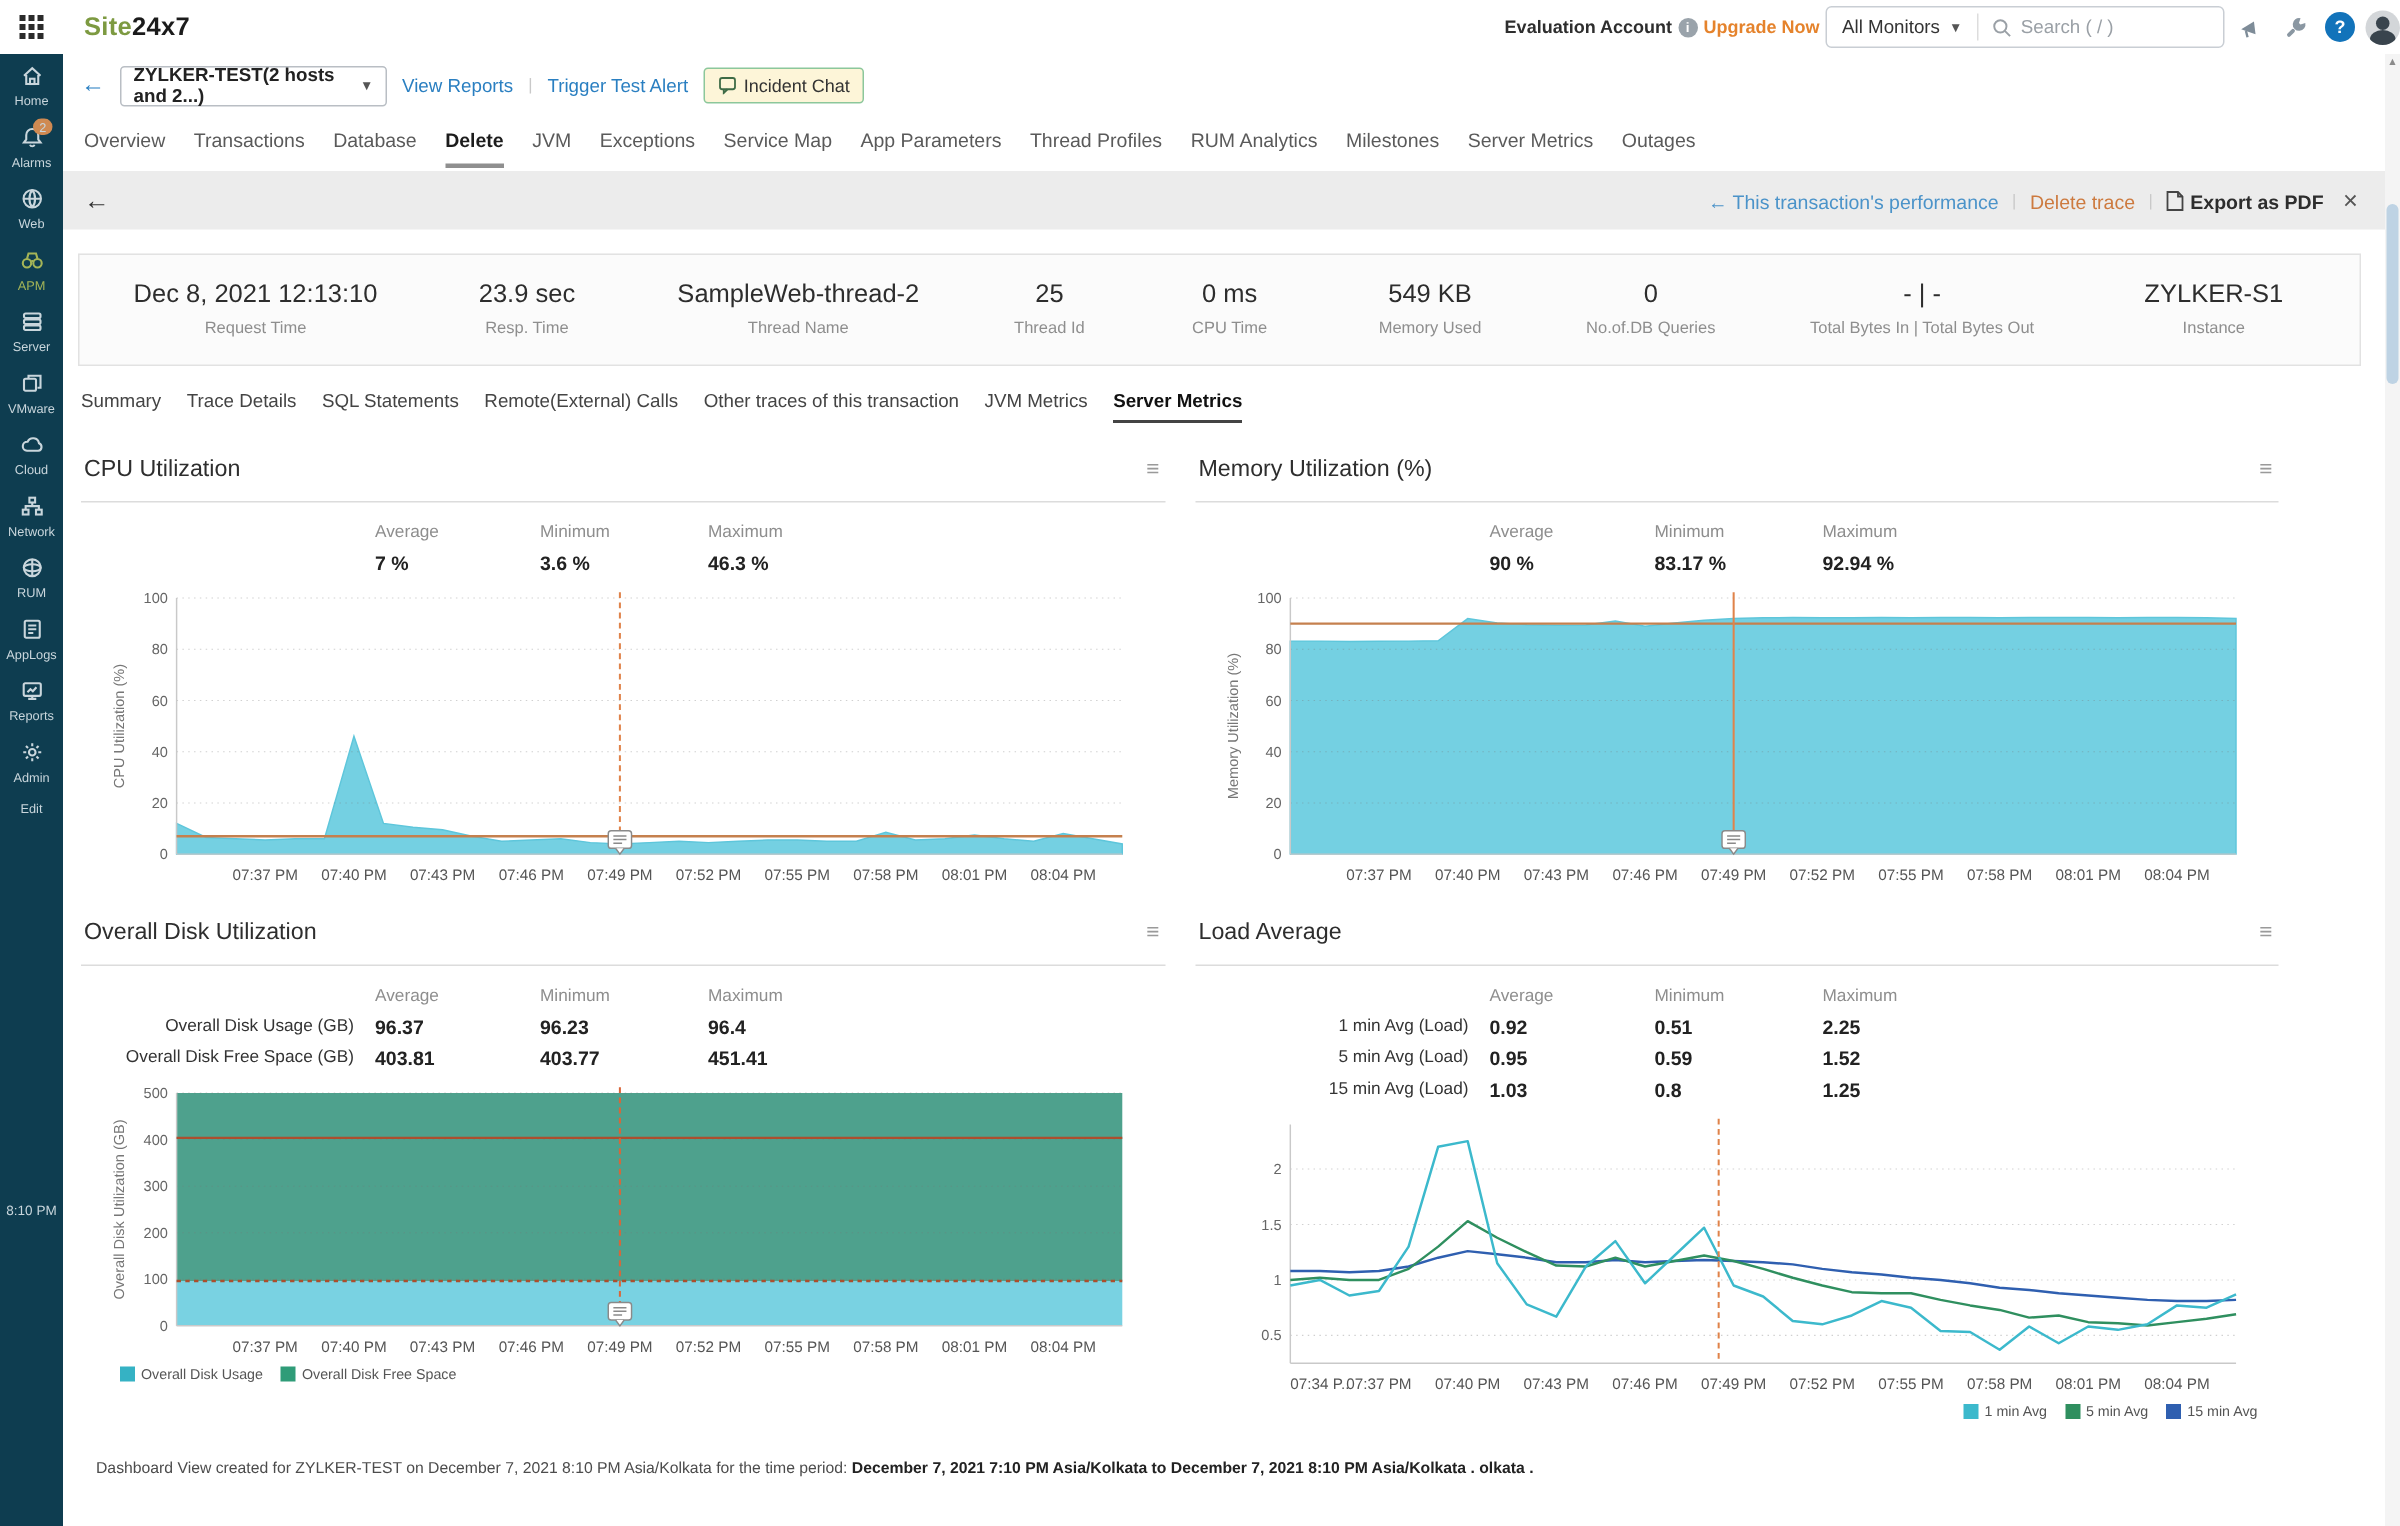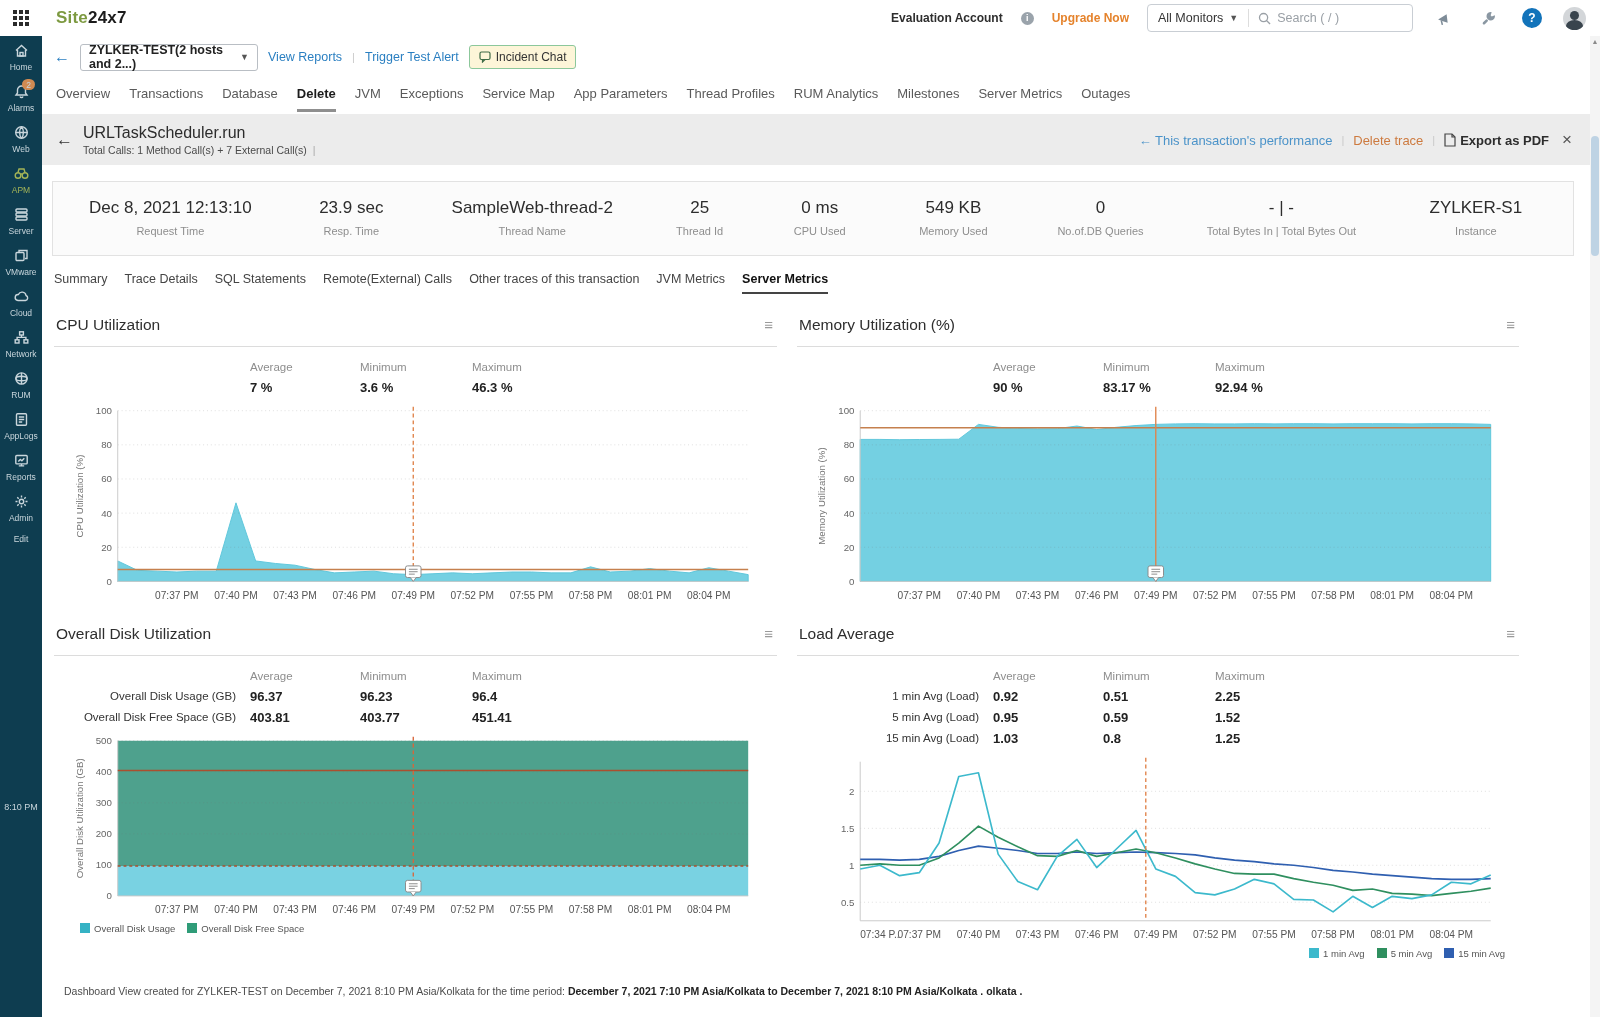--- a/index.html
+++ b/index.html
@@ -7,21 +7,21 @@
     font-family:"Liberation Sans", sans-serif; color:#333; }
 
   
   .topbar { position:fixed; top:0; left:0; width:1600px; height:36px; background:#fff;
     display:flex; align-items:center; z-index:30; }
   .grid-btn { width:42px; height:36px; display:flex; align-items:center; justify-content:center; cursor:pointer; }
   .grid-ico { display:grid; grid-template-columns:repeat(3,4px); grid-template-rows:repeat(3,4px); gap:2px; }
   .grid-ico i { background:#2b2b2b; width:4px; height:4px; }
   .logo { font-size:17px; font-weight:bold; margin-left:14px; letter-spacing:.2px; }
   .logo .g { color:#7d9a41; } .logo .k { color:#1b1b1b; }
-  .top-right { margin-left:auto; display:flex; align-items:center; padding-right:14px; gap:18px; }
+  .top-right { margin-left:auto; display:flex; align-items:center; gap:4px; }
   .eval { font-size:12px; font-weight:bold; color:#2e2e2e; }
   .info-dot { display:inline-flex; width:13px; height:13px; border-radius:50%; background:#9aa3ab; color:#fff;
     font-size:9px; align-items:center; justify-content:center; font-weight:bold; }
   .upgrade { font-size:12px; color:#e5832c; font-weight:bold; }
   .search-box { width:266px; height:28px; border:1px solid #c9ced4; border-radius:4px; display:flex;
     align-items:center; font-size:12.5px; background:#fff; }
   .monitors { display:flex; align-items:center; gap:6px; padding:0 10px; color:#333; cursor:pointer; white-space:nowrap; }
   .caret { font-size:9px; color:#555; }
   .sb-sep { width:1px; height:18px; background:#ddd; }
   .search-inner { display:flex; align-items:center; gap:6px; padding:0 9px; color:#9aa0a6; flex:1; }
@@ -295,24 +295,20 @@
       <span class="tab">App Parameters</span>
       <span class="tab">Thread Profiles</span>
       <span class="tab">RUM Analytics</span>
       <span class="tab">Milestones</span>
       <span class="tab">Server Metrics</span>
       <span class="tab">Outages</span>
     </div>
 
   <div class="trace-band">
     <span class="tb-back">←</span>
-    <div>
-      <div class="tb-title">URLTaskScheduler.run</div>
-      <div class="tb-sub"><span>Total Calls: 1 Method Call(s) + 7 External Call(s)</span><em>|</em></div>
-    </div>
     <div class="tb-actions">
       <span class="tb-perf">← <span>This transaction's performance</span></span>
       <span class="vsep">|</span>
       <span class="tb-del">Delete trace</span>
       <span class="vsep">|</span>
       <span class="tb-exp">
         <svg width="12" height="14" viewBox="0 0 12 14">
             <path d="M1 1 h7 l3 3 v9 h-10 Z" fill="none" stroke="#444" stroke-width="1.2"></path>
             <path d="M8 1 v3 h3" fill="none" stroke="#444" stroke-width="1.2"></path>
           </svg>
@@ -334,21 +330,21 @@
       <div class="stat" style="flex: 1.5 1 0px;">
         <div class="v">SampleWeb-thread-2</div>
         <div class="l">Thread Name</div>
       </div>
       <div class="stat" style="flex: 0.8 1 0px;">
         <div class="v">25</div>
         <div class="l">Thread Id</div>
       </div>
       <div class="stat" style="flex: 0.8 1 0px;">
         <div class="v">0 ms</div>
-        <div class="l">CPU Used</div>
+        <div class="l">CPU Time</div>
       </div>
       <div class="stat" style="flex: 1 1 0px;">
         <div class="v">549 KB</div>
         <div class="l">Memory Used</div>
       </div>
       <div class="stat" style="flex: 1 1 0px;">
         <div class="v">0</div>
         <div class="l">No.of.DB Queries</div>
       </div>
       <div class="stat" style="flex: 1.5 1 0px;">

